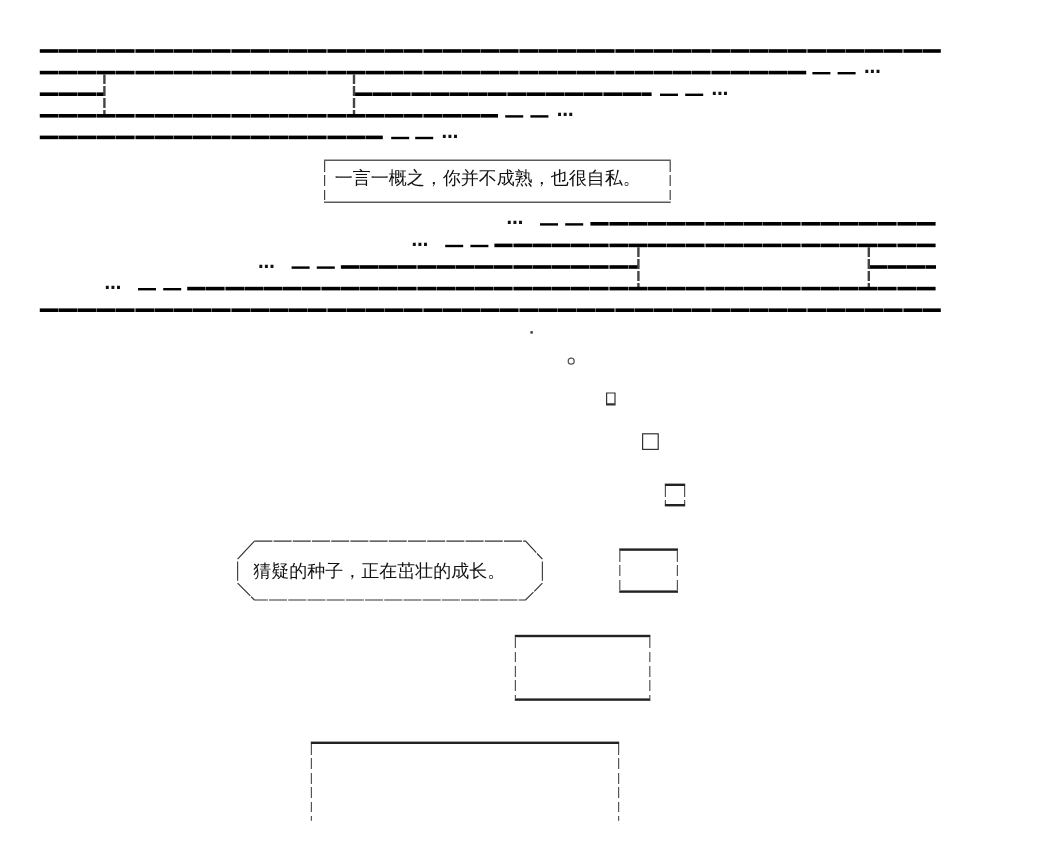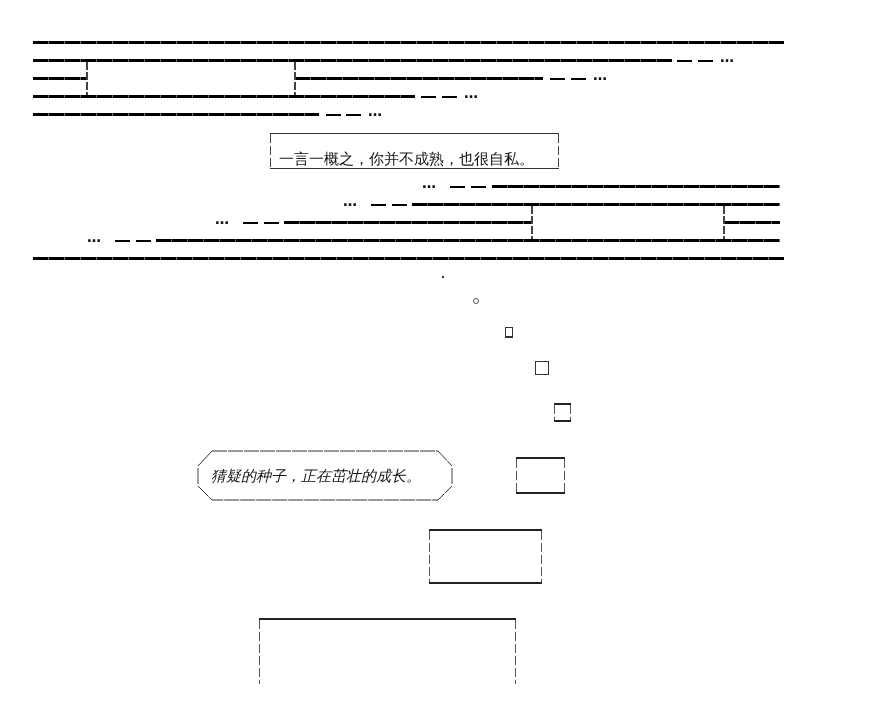--- a/index.html
+++ b/index.html
@@ -49,21 +49,21 @@
     <div class="dash" style="left:421px; top:96px; width:15px;"></div>
     <div class="dash" style="left:442px; top:96px; width:15px;"></div>
     <div class="dots" style="left:464px; top:86px;">…</div>
 
     <div class="hl seg" style="left:33px; top:113px; width:286px;"></div>
     <div class="dash" style="left:326px; top:114px; width:15px;"></div>
     <div class="dash" style="left:346px; top:114px; width:15px;"></div>
     <div class="dots" style="left:368px; top:104px;">…</div>
   </div>
 
-  <div class="speech rect" style="left:270px; top:133px; width:289px; height:36px; padding:16px 0 0 9px; box-sizing:border-box;">
+  <div class="speech rect" style="left:270px; top:133px; width:289px; height:36px; padding:5px 0 0 9px; box-sizing:border-box;">
     <span>一言一概之，你并不成熟，也很自私。</span>
   </div>
 
   <div>
     <div class="dots" style="left:422px; top:176px;">…</div>
     <div class="dash" style="left:450px; top:186px; width:15px;"></div>
     <div class="dash" style="left:471px; top:186px; width:15px;"></div>
     <div class="hl seg" style="left:492px; top:185px; width:288px;"></div>
 
     <div class="dots" style="left:343px; top:194px;">…</div>
@@ -87,21 +87,21 @@
 
     <div class="hl seg" style="left:33px; top:257px; width:751px;"></div>
   </div>
 
   <div class="tiny" style="left:442px; top:276px; width:2px; height:2px; background:#333;"></div>
   <div class="tiny" style="left:473px; top:298px; width:4px; height:4px; border:1px solid #555; border-radius:50%;"></div>
   <div class="tiny" style="left:505px; top:327px; width:6px; height:8px; border:1px solid #333; border-bottom-width:2px;"></div>
   <div class="tiny" style="left:535px; top:361px; width:12px; height:12px; border:1px solid #333;"></div>
   <div class="box" style="left:554px; top:403px; width:17px; height:19px;"></div>
 
-  <div style="position:absolute; left:196px; top:450px; width:258px; height:52px;font-style:italic;">
+  <div style="position:absolute; left:196px; top:450px; width:258px; height:52px;">
     <svg width="258" height="52" style="position:absolute; left:0; top:0;">
       <polyline points="16,1 242,1 256,16" fill="none" stroke="#333" stroke-width="1" stroke-dasharray="15,1"></polyline>
       <polyline points="2,36 16,50 242,50 256,36" fill="none" stroke="#333" stroke-width="1" stroke-dasharray="15,1"></polyline>
       <line x1="16" y1="1" x2="2" y2="16" stroke="#333" stroke-width="1"></line>
       <line x1="2" y1="18" x2="2" y2="34" stroke="#444" stroke-width="1"></line>
       <line x1="256" y1="18" x2="256" y2="34" stroke="#444" stroke-width="1"></line>
     </svg>
     <span class="speech" style="left:15px; top:17px;">猜疑的种子，正在茁壮的成长。</span>
   </div>
 

